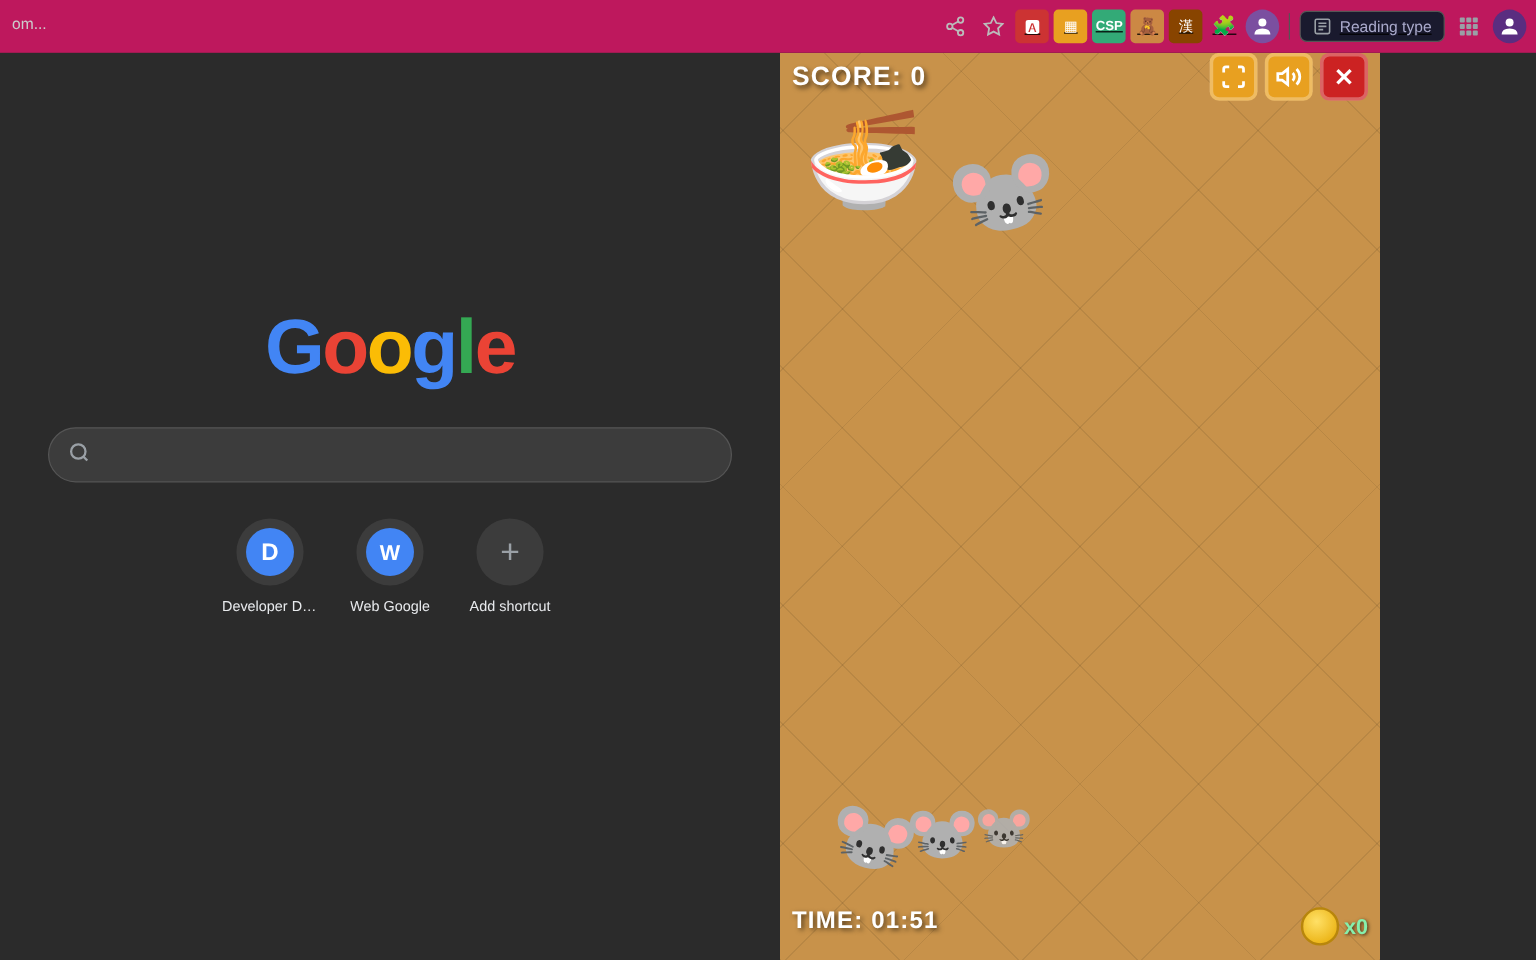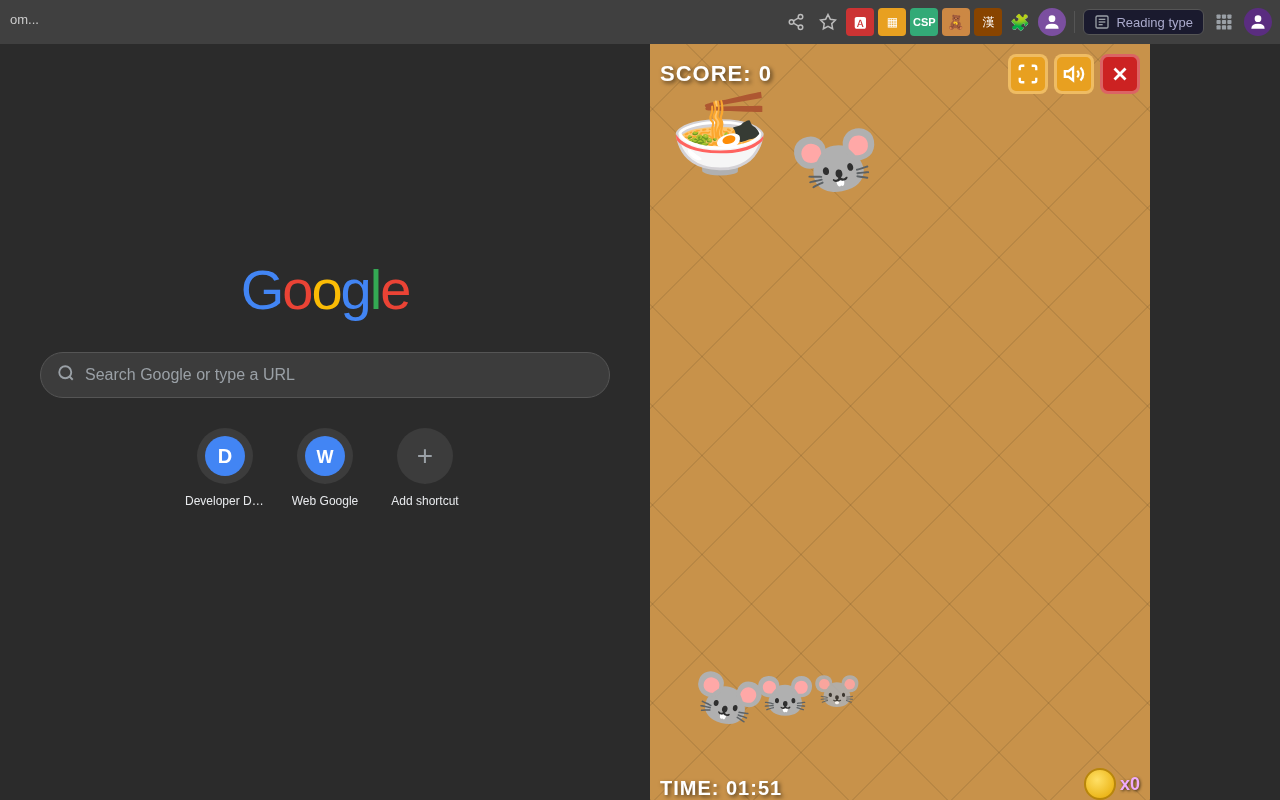--- a/index.html
+++ b/index.html
@@ -11,27 +11,28 @@
       background: #2b2b2b;
     }
 
     
     .chrome-toolbar {
       position: absolute;
       top: 0;
       left: 0;
       width: 1280px;
       height: 44px;
-      background: #404040;
+      background: #be185d;
       display: flex;
       align-items: center;
       justify-content: flex-end;
       padding: 0 8px;
       gap: 4px;
       z-index: 100;
+      text-decoration: underline;
     }
 
     .toolbar-icon {
       width: 28px;
       height: 28px;
       border-radius: 50%;
       display: flex;
       align-items: center;
       justify-content: center;
       cursor: pointer;
@@ -199,21 +200,21 @@
 
     
     .game-toolbar {
       position: absolute;
       top: 0;
       left: 0;
       width: 100%;
       display: flex;
       align-items: center;
       justify-content: space-between;
-      padding: 10px 10px;
+      padding: 0 10px;
       z-index: 10;
     }
 
     .score-text {
       color: #fff;
       font-size: 22px;
       font-weight: bold;
       text-shadow: 2px 2px 4px rgba(0,0,0,0.6);
       font-family: Arial, sans-serif;
       letter-spacing: 1px;
@@ -241,21 +242,21 @@
     .btn-close { background: #cc2222; color: white; }
 
     
     .time-bar {
       position: absolute;
       bottom: 0;
       left: 0;
       width: 100%;
       height: 44px;
       display: flex;
-      align-items: flex-end;
+      align-items: flex-start;
       justify-content: space-between;
       padding: 0 10px;
       z-index: 10;
     }
 
     .time-text {
       color: #fff;
       font-size: 20px;
       font-weight: bold;
       text-shadow: 2px 2px 4px rgba(0,0,0,0.6);
@@ -271,21 +272,21 @@
 
     .coin-icon {
       width: 32px;
       height: 32px;
       background: radial-gradient(circle at 40% 35%, #ffe066, #e6a800);
       border-radius: 50%;
       border: 2px solid #b8860b;
     }
 
     .coin-count {
-      color: #f0abfc;
+      color: #86efac;
       font-size: 18px;
       font-weight: bold;
       text-shadow: 1px 1px 3px rgba(0,0,0,0.7);
     }
 
     .apps-grid-btn {
       width: 32px;
       height: 32px;
       display: flex;
       align-items: center;
@@ -359,33 +360,32 @@
         <path d="M4 20 Q4 14 12 14 Q20 14 20 20" fill="white"></path>
       </svg>
   </div>
 </div>
 
 <div class="page-area">
 
   <div class="newtab-area">
 
     <div style="margin-top:-80px;">
-      <span style="font-size:56px; font-weight:400; letter-spacing:-2px;margin-top:44px;">
+      <span style="font-size:64px; font-weight:700; letter-spacing:-2px;margin-top:44px;">
         <span class="g-blue">G</span><span class="g-red">o</span><span class="g-yellow">o</span><span class="g-blue">g</span><span class="g-green">l</span><span class="g-red">e</span>
       </span>
     </div>
 
     <div class="search-bar">
       <div class="search-icon-wrap">
         <svg width="18" height="18" viewBox="0 0 24 24" fill="none" stroke="#9aa0a6" stroke-width="2.5">
           <circle cx="11" cy="11" r="8"></circle>
             <line x1="21" y1="21" x2="16.65" y2="16.65"></line>
         </svg>
       </div>
-      <input class="search-input" type="text" placeholder="Search Google or type a URL" style="">
     </div>
 
     <div class="shortcuts-row">
 
       <div class="shortcut-item">
         <div class="shortcut-icon-wrap" style="background:#3c3c3c; overflow:hidden;">
           <svg width="40" height="40" viewBox="0 0 40 40">
             <circle cx="20" cy="20" r="20" fill="#4285f4"></circle>
             <text x="20" y="27" text-anchor="middle" font-size="20" fill="white" font-weight="bold">D</text>
           </svg>

